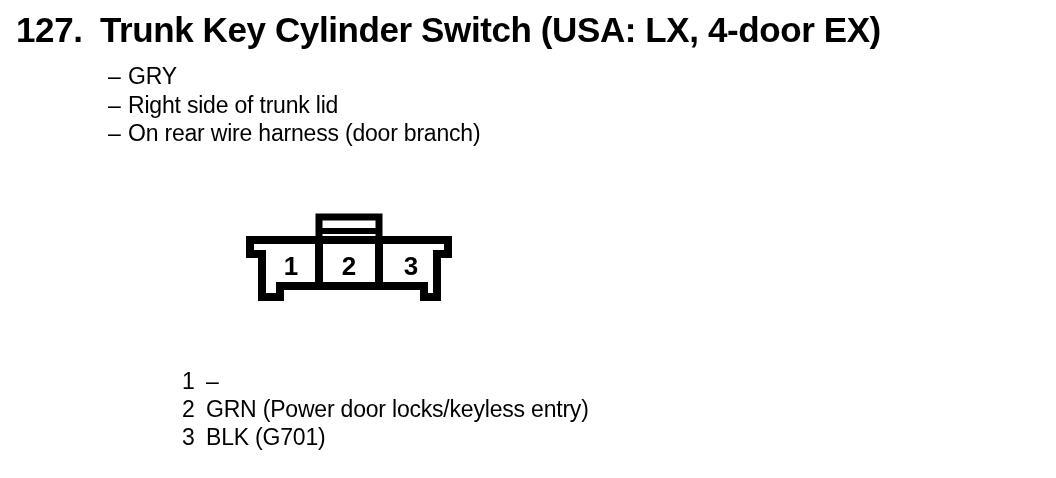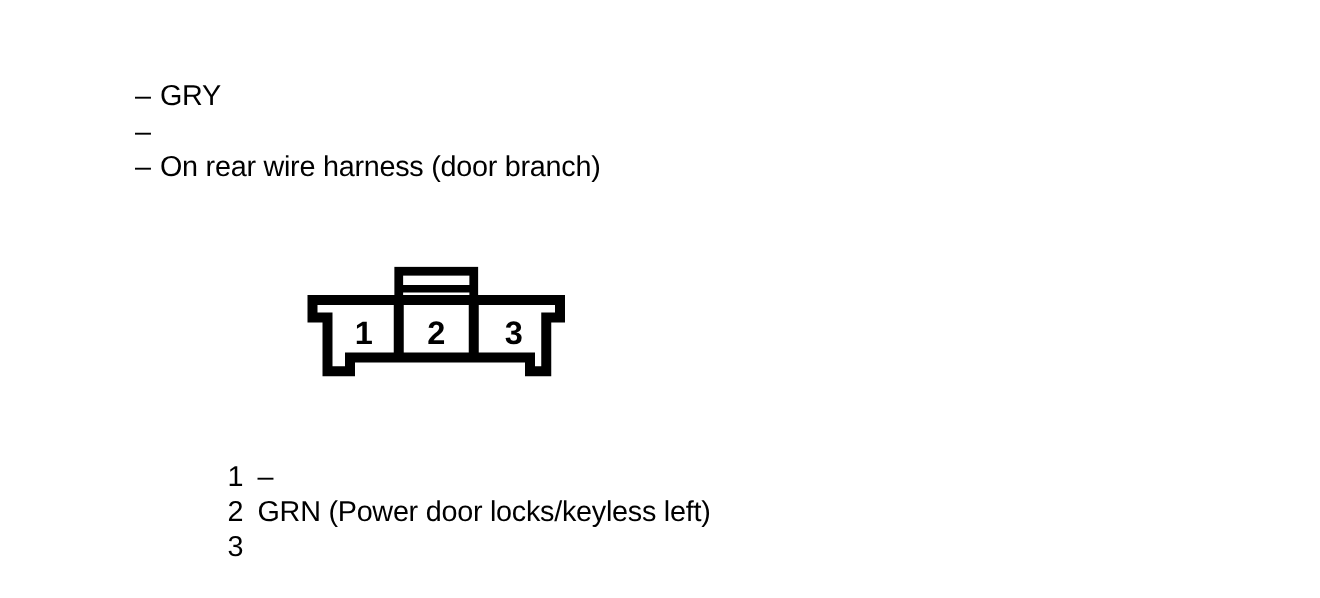--- a/index.html
+++ b/index.html
@@ -45,28 +45,33 @@
     letter-spacing:-0.2px; white-space:nowrap;
   }
   .legend-row { display:flex; }
   .legend-row .pin { display:inline-block; width:24px; }
 </style>
 </head>
 <body>
 
 <div class="page">
 
+  <header class="heading">
+    <span class="sec-num">127.</span>
+    <span class="sec-title">Trunk Key Cylinder Switch (USA: LX, 4-door EX)</span>
+  </header>
 
   <div class="notes">
     <div class="note">
       <span class="dash">–</span>
       <span>GRY</span>
     </div>
     <div class="note">
       <span class="dash">–</span>
+      <span>Right side of trunk lid</span>
     </div>
     <div class="note">
       <span class="dash">–</span>
       <span>On rear wire harness (door branch)</span>
     </div>
   </div>
 
   <svg class="connector" viewBox="240 206 224 104" width="224" height="104" xmlns="http://www.w3.org/2000/svg">
 
     <rect x="319" y="217" width="60" height="23" fill="#ffffff" stroke="#000000" stroke-width="7"></rect>
@@ -82,20 +87,21 @@
     <text x="411" y="275" text-anchor="middle">3</text>
   </svg>
 
   <div class="legend">
     <div class="legend-row">
       <span class="pin">1</span>
       <span>–</span>
     </div>
     <div class="legend-row">
       <span class="pin">2</span>
-      <span>GRN (Power door locks/keyless left)</span>
+      <span>GRN (Power door locks/keyless entry)</span>
     </div>
     <div class="legend-row">
       <span class="pin">3</span>
+      <span>BLK (G701)</span>
     </div>
   </div>
 
 </div>
 
 </body></html>

